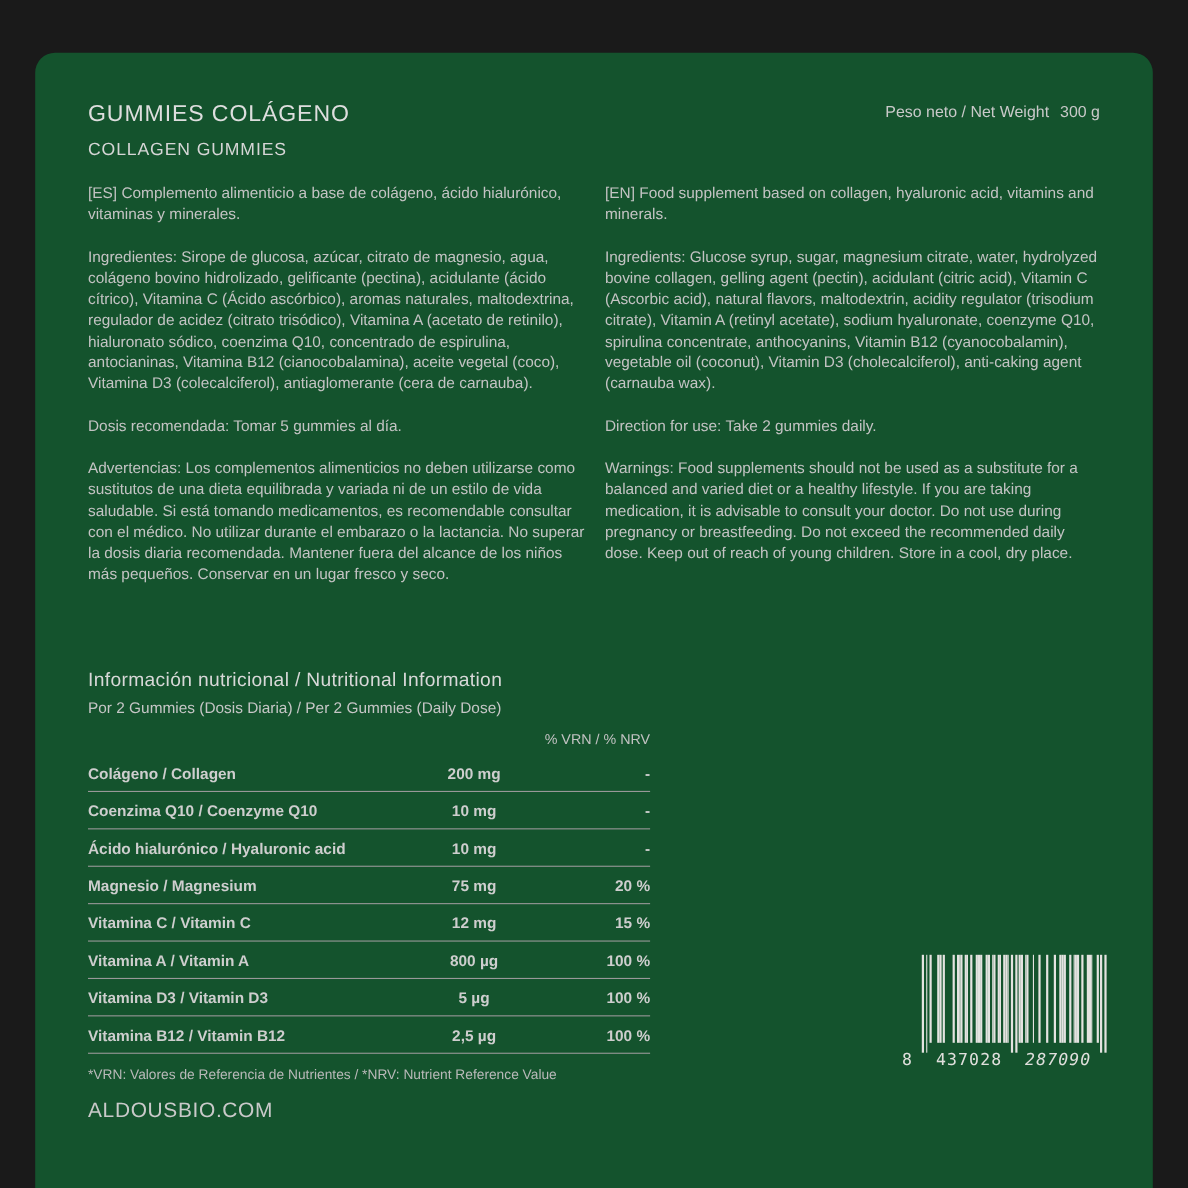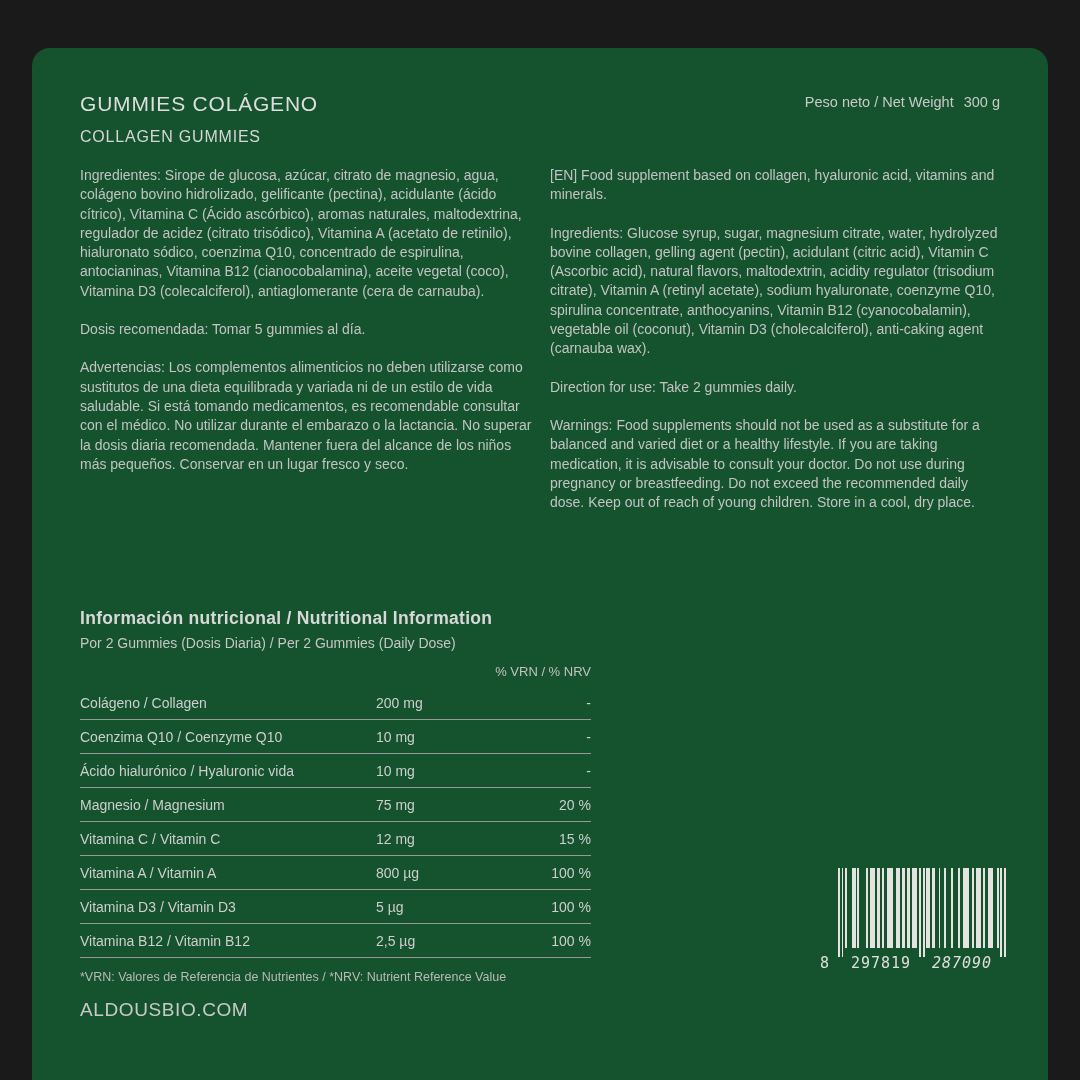--- a/index.html
+++ b/index.html
@@ -26,34 +26,34 @@
   }
   .netweight .val{margin-left:10px;}
   .col{
     position:absolute;top:118px;font-size:14px;line-height:19.3px;color:#c3c3c3;
   }
   .col.es{left:48px;width:456px;}
   .col.en{left:518px;width:452px;}
   .col p{margin:0 0 19px 0;}
   .nutrition{position:absolute;left:48px;top:560px;width:511px;}
   .nutrition h2{
-    font-size:17.5px;font-weight:700;color:#d8d8d8;margin:0;letter-spacing:0.3px;
+    font-size:17.5px;font-weight:400;color:#d8d8d8;margin:0;letter-spacing:0.3px;
   }
   .nutrition .serving{font-size:14px;color:#c6c6c6;margin-top:6px;}
   .ntable{margin-top:8px;}
   .thead{
     text-align:right;font-size:13px;color:#c2c2c2;padding:5px 0 7px 0;
   }
   .nrow{
     display:flex;align-items:center;height:33px;
     border-bottom:1px solid #989898;
-    font-size:14px;color:#cecece;
+    font-size:14px;color:#cecece;font-weight:bold;
   }
   .nrow .label{flex:1;}
-  .nrow .amount{width:110px;text-align:left;}
+  .nrow .amount{width:110px;text-align:center;}
   .nrow .nrv{width:105px;text-align:right;}
   .footnote{margin-top:12px;font-size:12.5px;color:#b9b9b9;}
   .barcode{position:absolute;left:788px;top:820px;width:186px;height:104px;}
   .bars{
     position:absolute;left:18px;top:0;right:0;height:90px;
     display:flex;align-items:flex-start;
   }
   .bars div{flex:1 1 auto;}
   .bars .b{background:#e4e3e0;height:80px;}
   .bars .g{background:#e4e3e0;height:89px;}
@@ -77,20 +77,21 @@
 
 <div class="card">
 
   <div class="title">GUMMIES COLÁGENO</div>
   <div class="subtitle">COLLAGEN GUMMIES</div>
   <div class="netweight">
     <span>Peso neto / Net Weight</span><span class="val">300 g</span>
   </div>
 
   <div class="col es">
+    <p>[ES] Complemento alimenticio a base de colágeno, ácido hialurónico, vitaminas y minerales.</p>
     <p>Ingredientes: Sirope de glucosa, azúcar, citrato de magnesio, agua, colágeno bovino hidrolizado, gelificante (pectina), acidulante (ácido cítrico), Vitamina C (Ácido ascórbico), aromas naturales, maltodextrina, regulador de acidez (citrato trisódico), Vitamina A (acetato de retinilo), hialuronato sódico, coenzima Q10, concentrado de espirulina, antocianinas, Vitamina B12 (cianocobalamina), aceite vegetal (coco), Vitamina D3 (colecalciferol), antiaglomerante (cera de carnauba).</p>
     <p>Dosis recomendada: Tomar 5 gummies al día.</p>
     <p>Advertencias: Los complementos alimenticios no deben utilizarse como sustitutos de una dieta equilibrada y variada ni de un estilo de vida saludable. Si está tomando medicamentos, es recomendable consultar con el médico. No utilizar durante el embarazo o la lactancia. No superar la dosis diaria recomendada. Mantener fuera del alcance de los niños más pequeños. Conservar en un lugar fresco y seco.</p>
   </div>
 
   <div class="col en">
     <p>[EN] Food supplement based on collagen, hyaluronic acid, vitamins and minerals.</p>
     <p>Ingredients: Glucose syrup, sugar, magnesium citrate, water, hydrolyzed bovine collagen, gelling agent (pectin), acidulant (citric acid), Vitamin C (Ascorbic acid), natural flavors, maltodextrin, acidity regulator (trisodium citrate), Vitamin A (retinyl acetate), sodium hyaluronate, coenzyme Q10, spirulina concentrate, anthocyanins, Vitamin B12 (cyanocobalamin), vegetable oil (coconut), Vitamin D3 (cholecalciferol), anti-caking agent (carnauba wax).</p>
     <p>Direction for use: Take 2 gummies daily.</p>
     <p>Warnings: Food supplements should not be used as a substitute for a balanced and varied diet or a healthy lifestyle. If you are taking medication, it is advisable to consult your doctor. Do not use during pregnancy or breastfeeding. Do not exceed the recommended daily dose. Keep out of reach of young children. Store in a cool, dry place.</p>
@@ -105,21 +106,21 @@
         <span class="label">Colágeno / Collagen</span>
         <span class="amount">200 mg</span>
         <span class="nrv">-</span>
       </div>
       <div class="nrow">
         <span class="label">Coenzima Q10 / Coenzyme Q10</span>
         <span class="amount">10 mg</span>
         <span class="nrv">-</span>
       </div>
       <div class="nrow">
-        <span class="label">Ácido hialurónico / Hyaluronic vida</span>
+        <span class="label">Ácido hialurónico / Hyaluronic acid</span>
         <span class="amount">10 mg</span>
         <span class="nrv">-</span>
       </div>
       <div class="nrow">
         <span class="label">Magnesio / Magnesium</span>
         <span class="amount">75 mg</span>
         <span class="nrv">20 %</span>
       </div>
       <div class="nrow">
         <span class="label">Vitamina C / Vitamin C</span>
@@ -238,21 +239,21 @@
         <div class="s"></div>
         <div class="s"></div>
         <div class="b"></div>
         <div class="s"></div>
         <div class="g"></div>
         <div class="s"></div>
         <div class="g"></div>
       </div>
     <div class="digits">
       <span class="d0">8</span>
-      <span class="d1">297819</span>
+      <span class="d1">437028</span>
       <span class="d2">287090</span>
     </div>
   </div>
 
   <div class="footer">
     <span class="website">ALDOUSBIO.COM</span>
   </div>
 
 </div>
 

